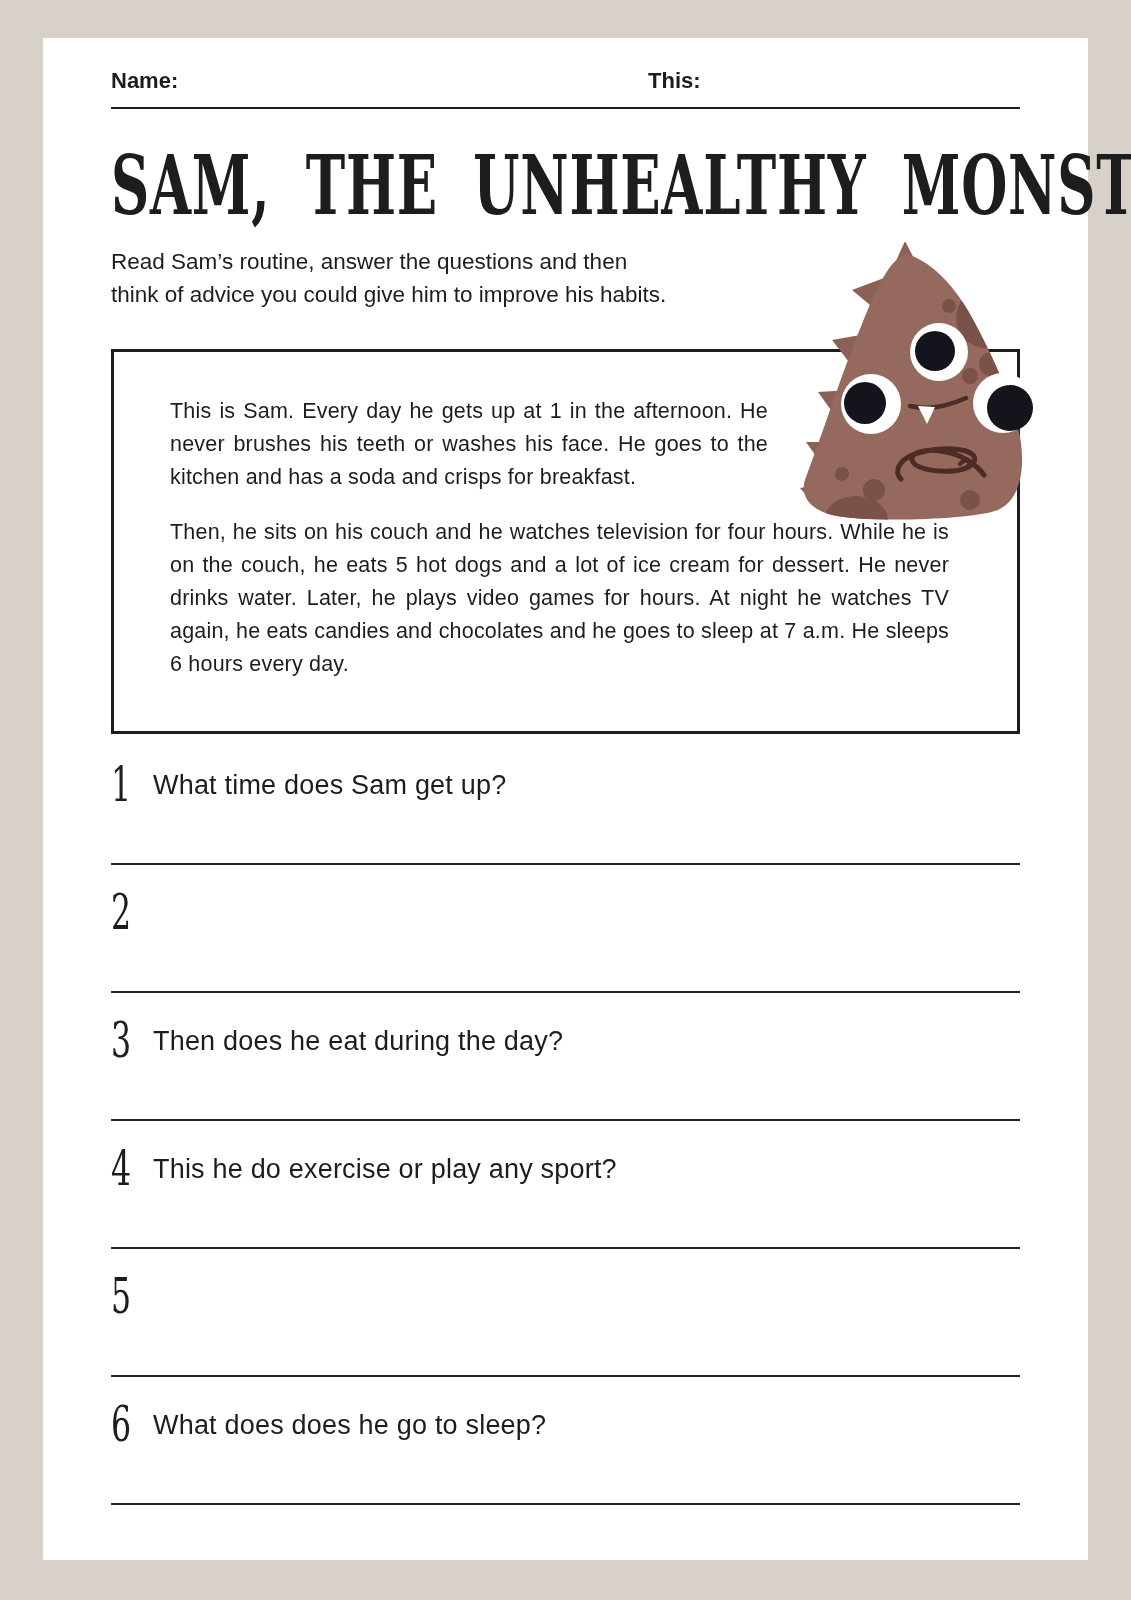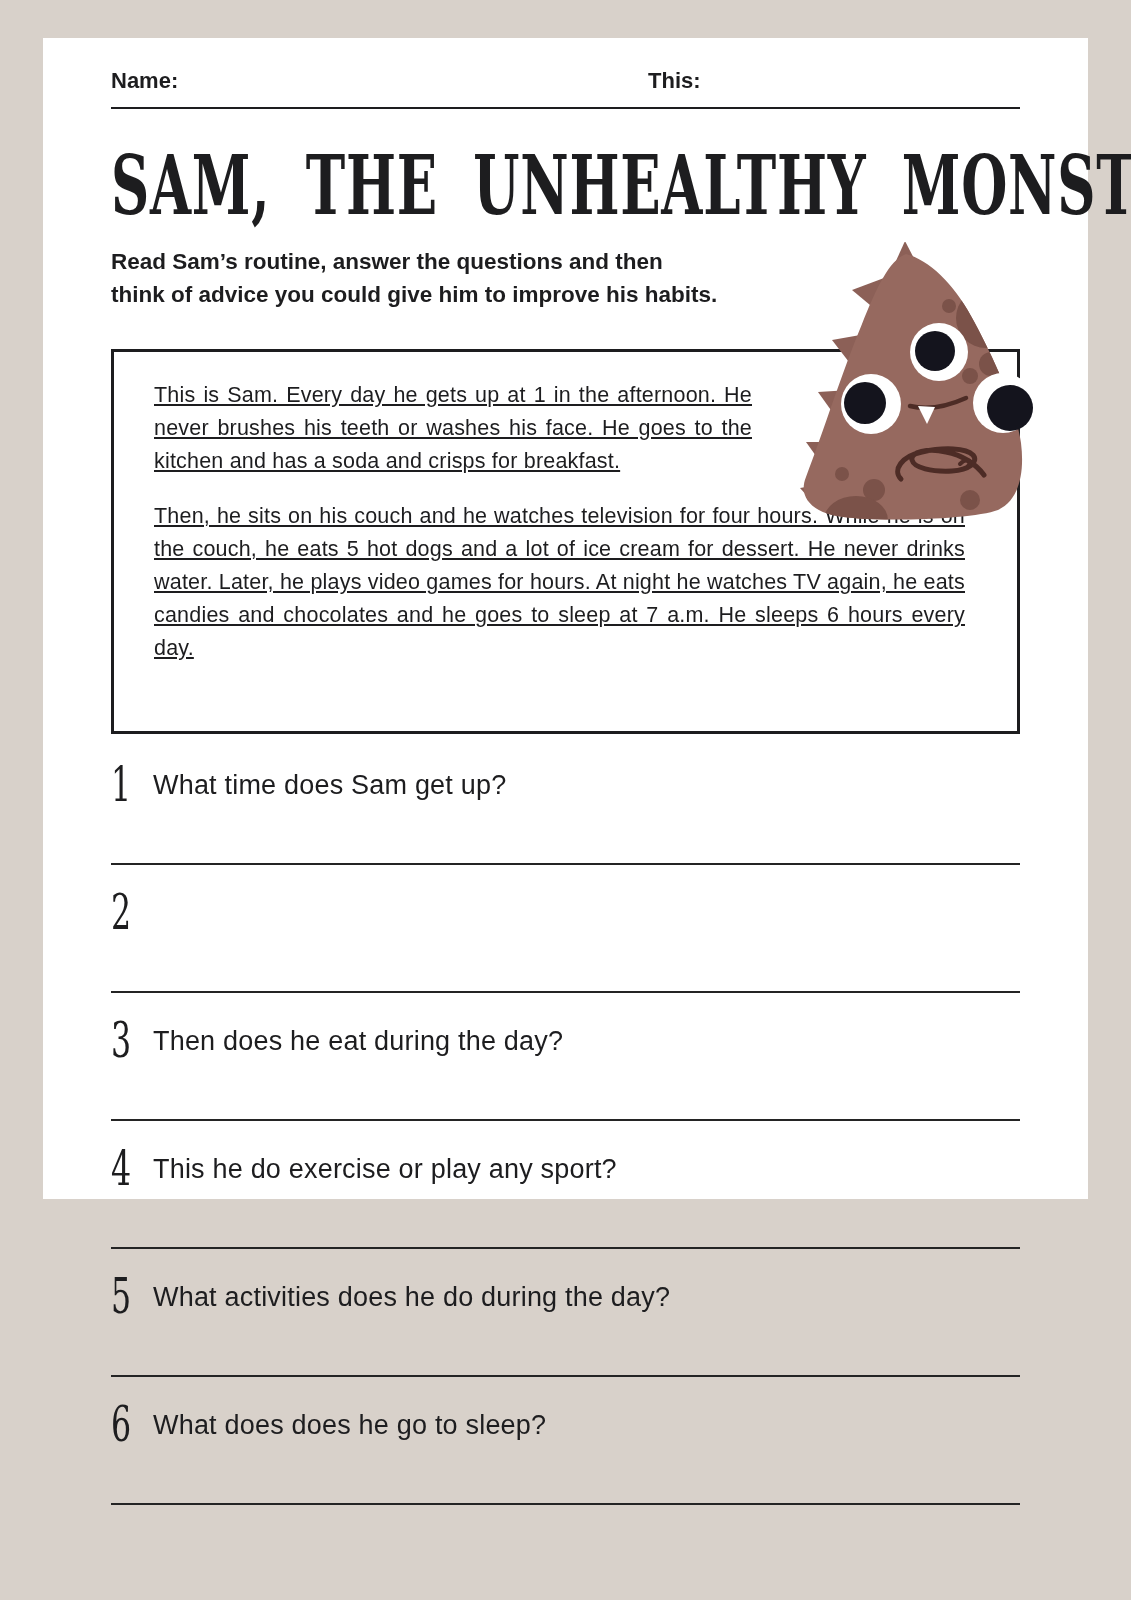--- a/index.html
+++ b/index.html
@@ -8,21 +8,21 @@
     width: 1131px; height: 1600px;
     background: #d8d1ca;
     font-family: "Liberation Sans", sans-serif;
     color: #1d1d1f;
     position: relative;
     overflow: hidden;
   }
   .paper {
     position: absolute;
     left: 43px; top: 38px;
-    width: 1045px; height: 1161px;
+    width: 1045px; height: 1522px;
     background: #ffffff;
     padding: 30px 68px 0 68px;
   }
 
   
   .header-row { position: relative; height: 30px; font-size: 22px; font-weight: 700; }
   .date-label { position: absolute; left: 537px; top: 0; }
   .header-rule { border-bottom: 2px solid #1d1d1f; margin-top: 9px; }
 
   
@@ -32,31 +32,31 @@
     font-weight: 700;
     font-size: 78px; line-height: 82px;
     white-space: nowrap;
     letter-spacing: 1px;
     word-spacing: 24px;
     transform: scale(0.68, 1.05);
     transform-origin: 0 0;
   }
 
   
-  .instructions { margin-top: 14px; font-weight: 700; font-size: 22.5px; line-height: 33px; }
+  .instructions { margin-top: 14px; font-weight: 400; font-size: 22.5px; line-height: 33px; }
 
   
   .passage-box {
     position: relative;
     margin-top: 38px;
     border: 3px solid #1d1d1f;
     padding: 27px 52px 32px 40px;
     min-height: 385px;
   }
-  .passage-box p { margin: 0; font-size: 21.5px; line-height: 33px; text-align: justify; letter-spacing: 0.2px; text-decoration: underline; }
+  .passage-box p { margin: 16px; font-size: 21.5px; line-height: 33px; text-align: justify; letter-spacing: 0.2px; }
   .para-1 { width: 598px; }
   .para-2 { margin-top: 22px !important; }
   .monster {
     position: absolute;
     top: -110px; right: -27px;
     width: 250px; height: 285px;
     z-index: 2;
   }
 
   
@@ -169,21 +169,20 @@
     <div class="q-row">
       <span class="q-num">4</span>
       <span class="q-text">This he do exercise or play any sport?</span>
     </div>
     <div class="answer-line"></div>
   </div>
 
   <div class="question-block">
     <div class="q-row">
       <span class="q-num">5</span>
-      <span class="q-text">What activities does he do during the day?</span>
     </div>
     <div class="answer-line"></div>
   </div>
 
   <div class="question-block">
     <div class="q-row">
       <span class="q-num">6</span>
       <span class="q-text">What does does he go to sleep?</span>
     </div>
     <div class="answer-line"></div>

